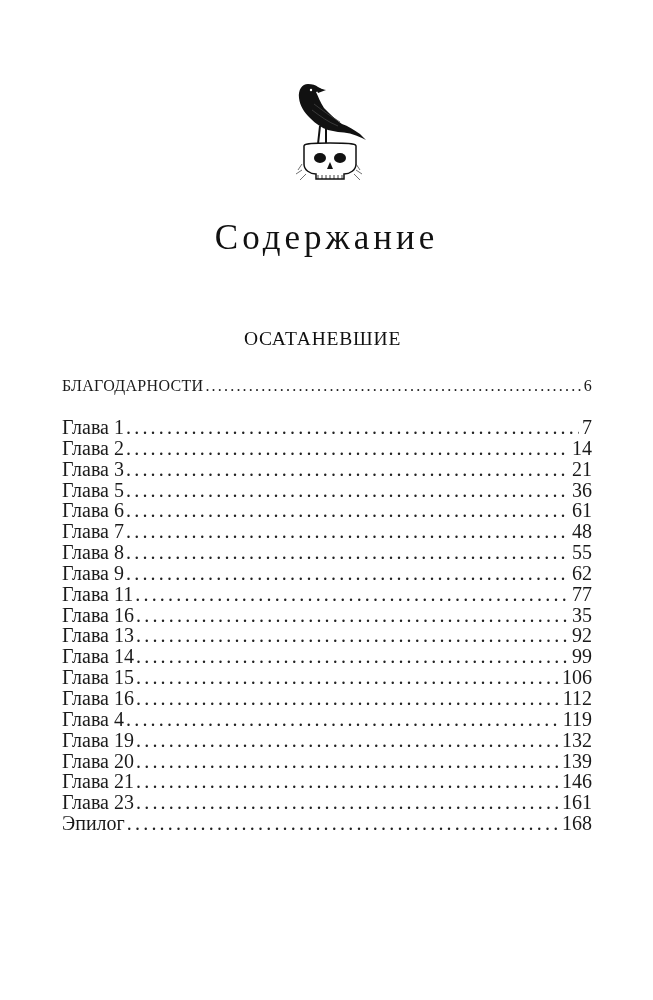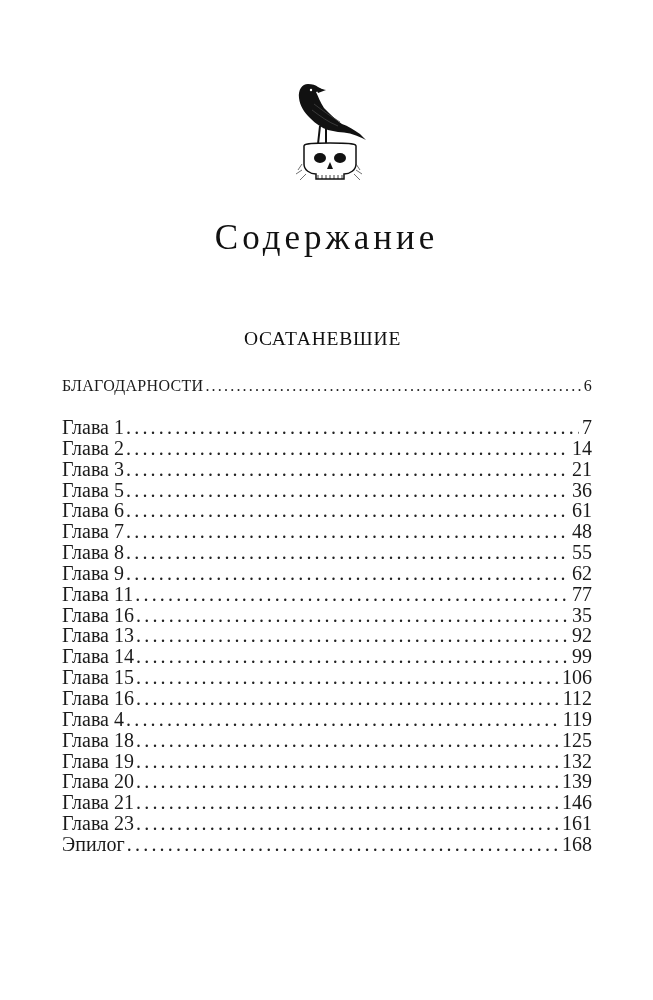--- a/index.html
+++ b/index.html
@@ -200,25 +200,20 @@
       <span class="toc-label">Глава 16</span>
       <span class="toc-dots"></span>
       <span class="toc-page">112</span>
     </div>
   <div class="toc-row">
       <span class="toc-label">Глава 4</span>
       <span class="toc-dots"></span>
       <span class="toc-page">119</span>
     </div>
   <div class="toc-row">
-      <span class="toc-label">Глава 18</span>
-      <span class="toc-dots"></span>
-      <span class="toc-page">125</span>
-    </div>
-  <div class="toc-row">
       <span class="toc-label">Глава 19</span>
       <span class="toc-dots"></span>
       <span class="toc-page">132</span>
     </div>
   <div class="toc-row">
       <span class="toc-label">Глава 20</span>
       <span class="toc-dots"></span>
       <span class="toc-page">139</span>
     </div>
   <div class="toc-row">

